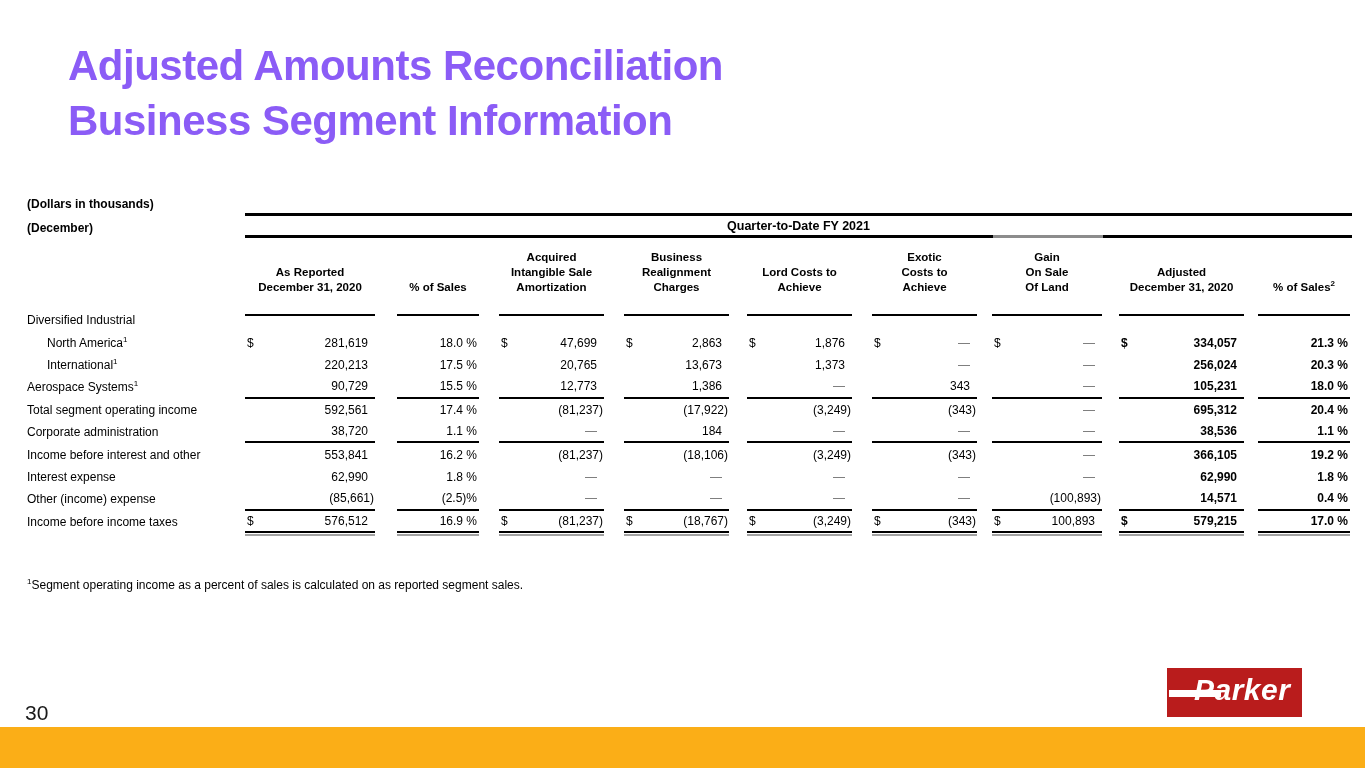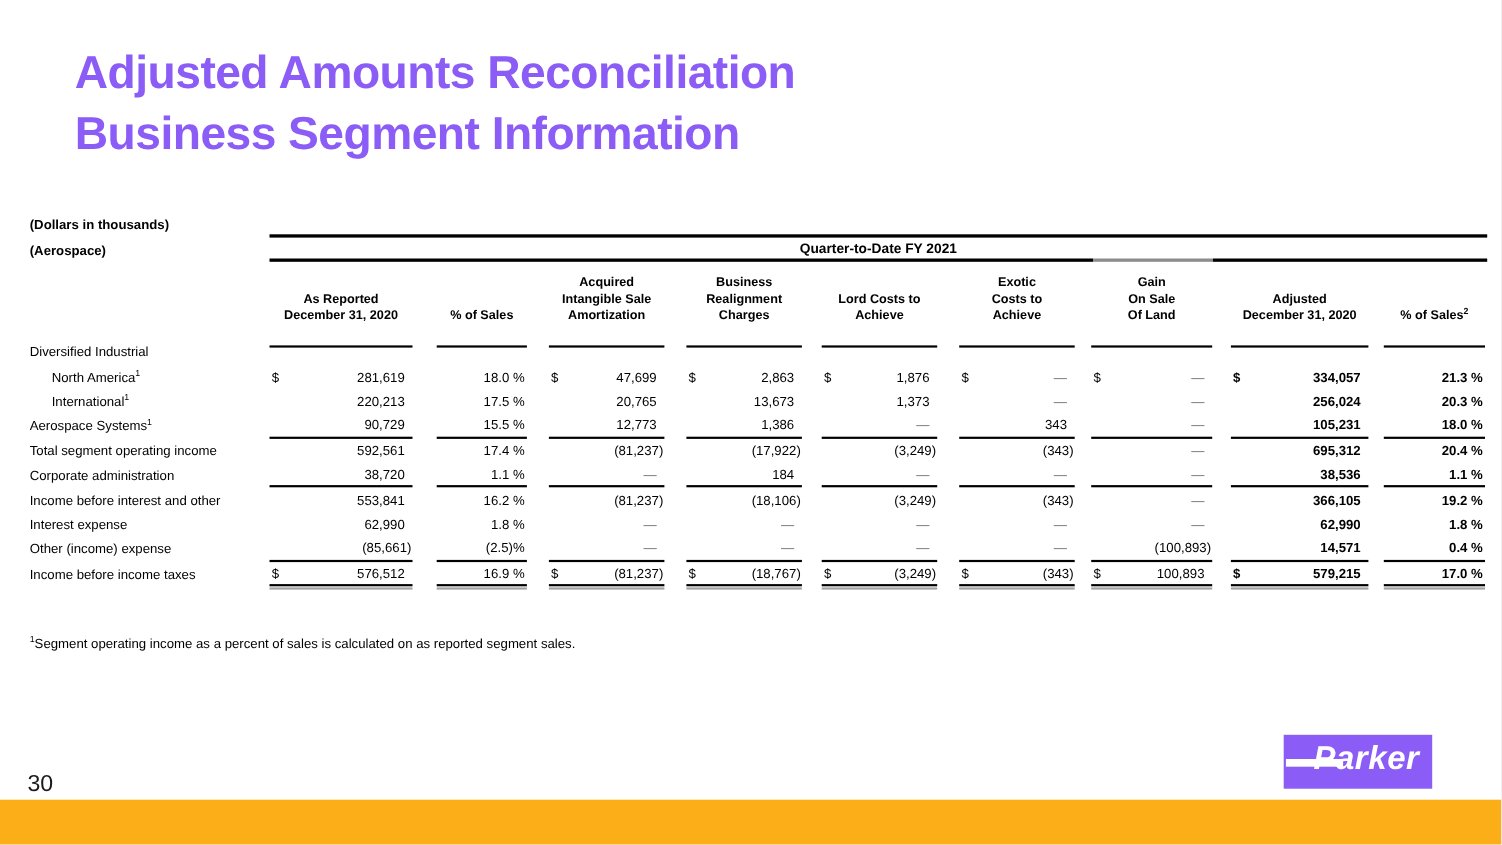--- a/index.html
+++ b/index.html
@@ -65,42 +65,42 @@
   .cell.dbl::after{
     content:""; position:absolute; left:0; right:0; bottom:-5px; height:2px; background:#a3a3a3;
   }
   .bold{ font-weight:700; }
   
   .footnotes{ position:absolute; left:27px; top:578px; font-size:12px; }
   .footnotes div{ margin-bottom:9px; }
   
   .page-number{ position:absolute; left:25px; top:701px; font-size:21px; color:#1a1a1a; }
   
-  .logo{ position:absolute; left:1167px; top:668px; width:135px; height:49px; background:#8b5cf6; }
+  .logo{ position:absolute; left:1167px; top:668px; width:135px; height:49px; background:#b91c1c; }
   .logo-dash{ position:absolute; left:2px; top:22px; width:52px; height:7px; background:#fff; }
   .logo-text{
     position:absolute; left:27px; top:5px; color:#fff;
     font-weight:700; font-style:italic; font-size:30px; letter-spacing:0.5px;
   }
   
   .accent-bar{ position:absolute; left:0; bottom:0; width:100%; height:41px; background:#FBAE17; }
 </style>
 </head>
 <body>
 
 <div class="slide">
 
   <div class="title">
     <div>Adjusted Amounts Reconciliation</div>
     <div>Business Segment Information</div>
   </div>
 
   <div class="notes">
     <div>(Dollars in thousands)</div>
-    <div>(Aerospace)</div>
+    <div>(December)</div>
   </div>
 
   <div class="period-band">
     <div class="rule-top"></div>
     <div class="period-label">Quarter-to-Date FY 2021</div>
     <div class="rule-bottom"></div>
   </div>
 
   <div class="theader">
     <div class="hspacer"></div>

